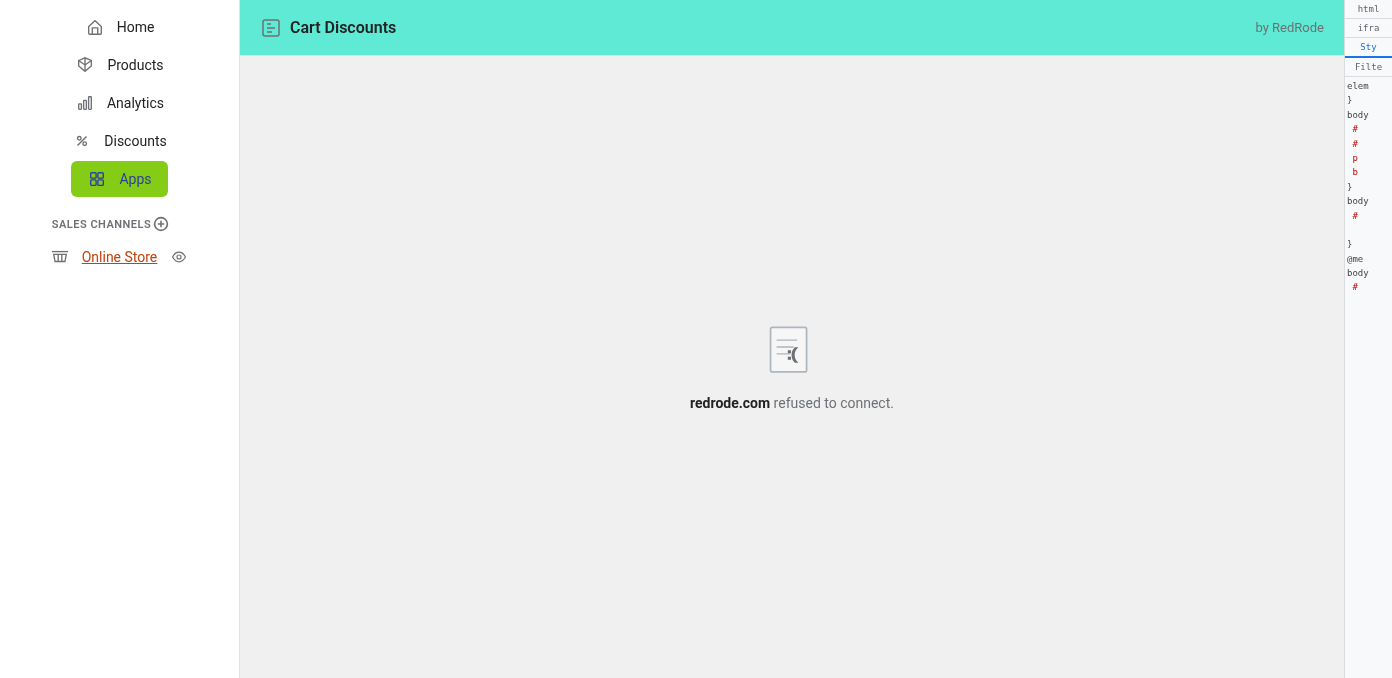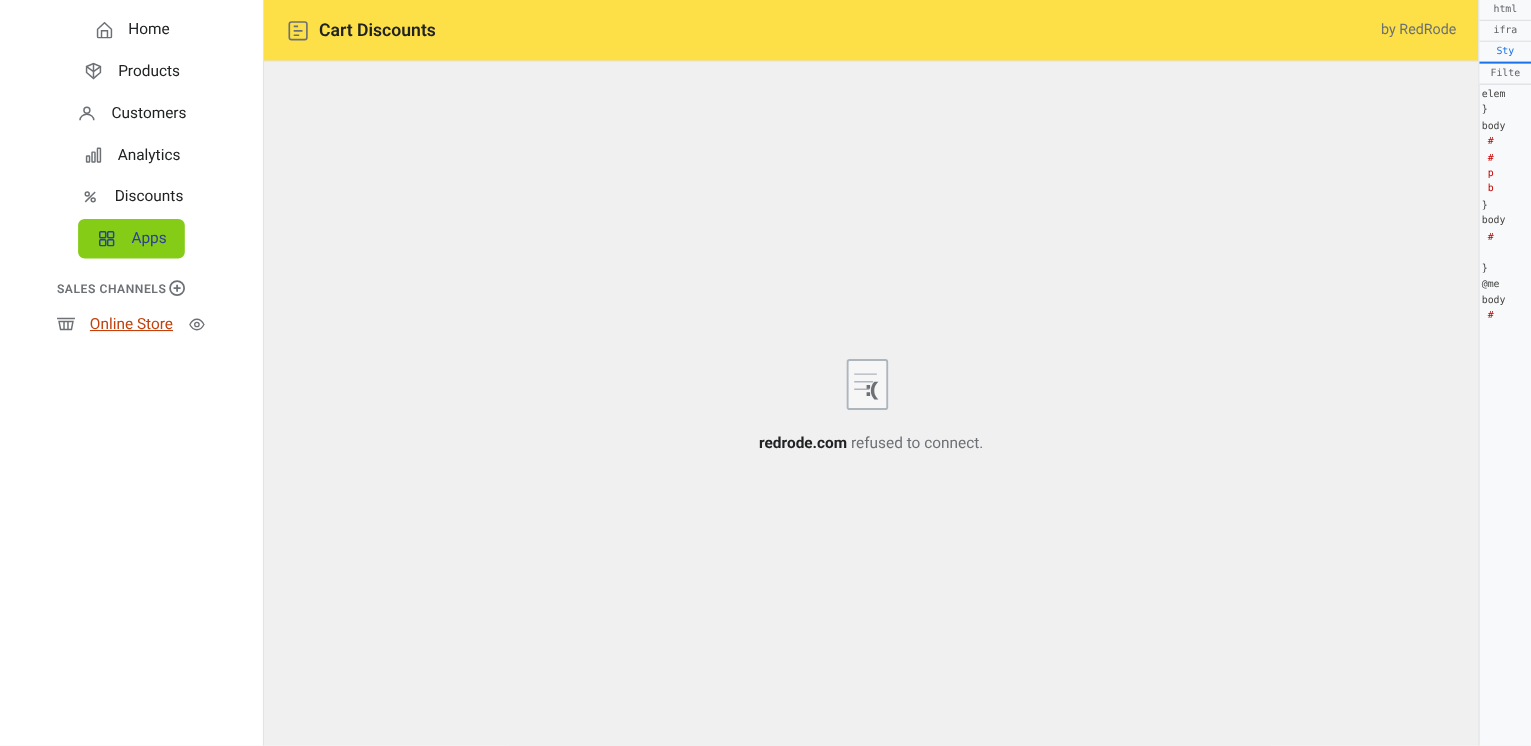--- a/index.html
+++ b/index.html
@@ -93,21 +93,21 @@
       flex: 1;
       display: flex;
       flex-direction: column;
       height: 678px;
       overflow: hidden;
     }
 
     
     .topbar {
       height: 56px;
-      background: #fde047;
+      background: #5eead4;
       border-bottom: 1px solid #e1e3e5;
       display: flex;
       align-items: center;
       padding: 0 20px;
       justify-content: space-between;
       flex-shrink: 0;
     }
     .topbar-left {
       display: flex;
       align-items: center;
@@ -203,29 +203,20 @@
   <div class="sidebar-nav-item">
     <span class="icon">
       <svg width="18" height="18" viewBox="0 0 20 20" fill="none" stroke="currentColor" stroke-width="1.5">
         <path d="M3 5l7-3 7 3v6l-7 6-7-6V5z"></path>
         <path d="M10 2v14M3 5l7 5 7-5"></path>
       </svg>
     </span>
     <span>Products</span>
   </div>
 
-  <div class="sidebar-nav-item">
-    <span class="icon">
-      <svg width="18" height="18" viewBox="0 0 20 20" fill="none" stroke="currentColor" stroke-width="1.5">
-        <circle cx="10" cy="7" r="3"></circle>
-        <path d="M3 17c0-3.3 3.1-6 7-6s7 2.7 7 6"></path>
-      </svg>
-    </span>
-    <span>Customers</span>
-  </div>
 
   <div class="sidebar-nav-item">
     <span class="icon">
       <svg width="18" height="18" viewBox="0 0 20 20" fill="none" stroke="currentColor" stroke-width="1.5">
         <rect x="3" y="11" width="3" height="6" rx="0.5"></rect>
         <rect x="8.5" y="7" width="3" height="10" rx="0.5"></rect>
         <rect x="14" y="3" width="3" height="14" rx="0.5"></rect>
       </svg>
     </span>
     <span>Analytics</span>

